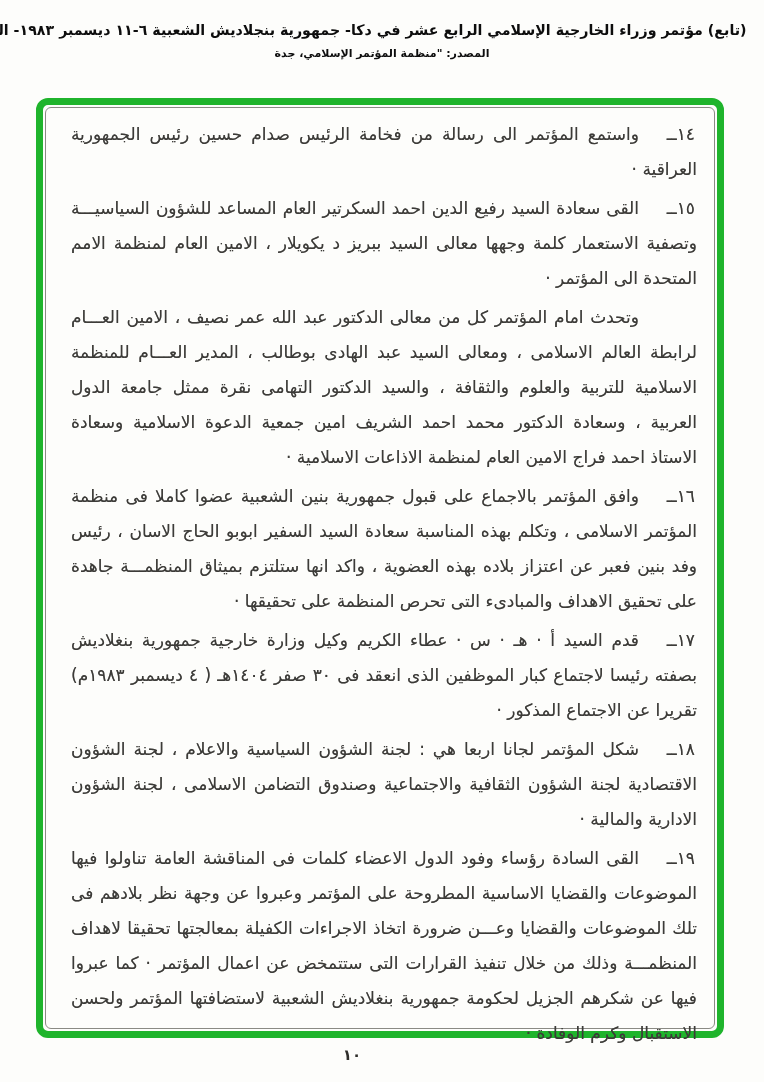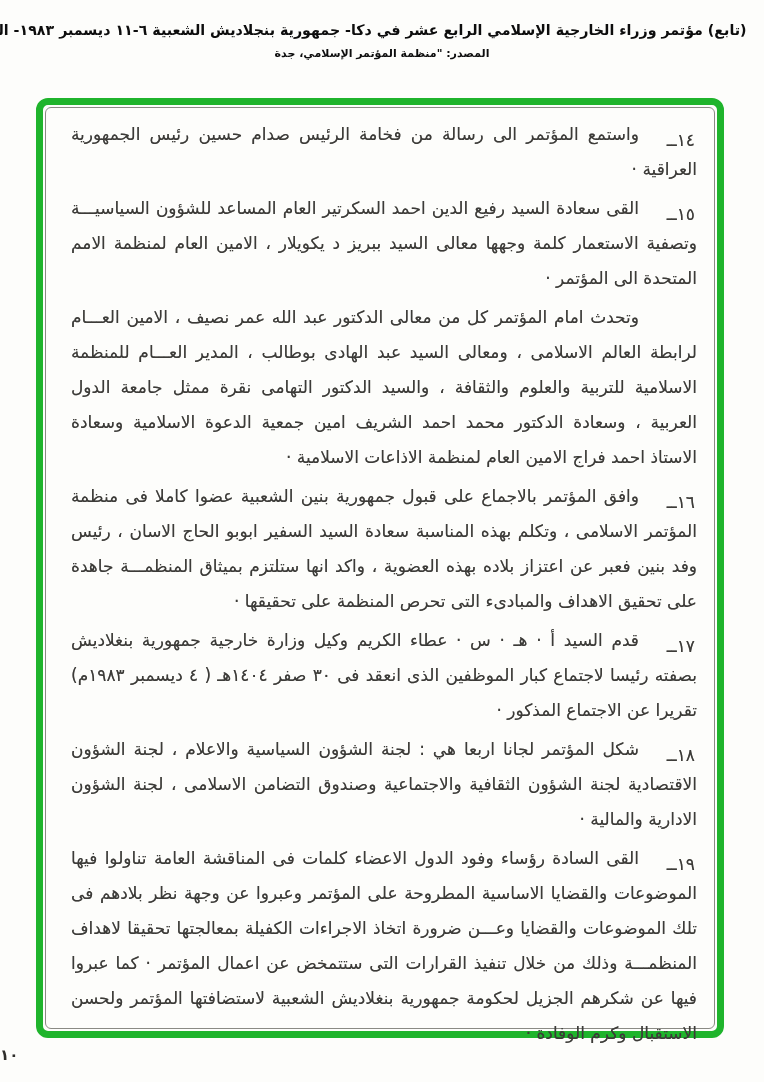--- a/index.html
+++ b/index.html
@@ -32,27 +32,27 @@
   .content{
     position:absolute;inset:0;padding:12px 20px 0 28px;
     direction:rtl;text-align:justify;
     font-size:17px;line-height:35px;color:#3c3b38;
     text-shadow:0 0 .5px rgba(60,59,56,.55);
   }
   .item{
     position:relative;text-indent:58px;margin:0 0 4px 0;
   }
   .item .num{
-    position:absolute;right:2px;top:6px;text-indent:0;
+    position:absolute;right:2px;top:0;text-indent:0;
     letter-spacing:-1px;
   }
   .item .num:empty{display:none;}
   .pagenum{
     position:absolute;left:0;right:60px;top:1046px;
-    text-align:left;font-size:15px;font-weight:bold;color:#2e2d2a;
+    text-align:center;font-size:15px;font-weight:bold;color:#2e2d2a;
     direction:rtl;
   }
 </style>
 </head>
 <body>
 
 <div class="header">
   <div class="h1">(تابع) مؤتمر وزراء الخارجية الإسلامي الرابع عشر في دكا- جمهورية بنجلاديش الشعبية ٦-١١ ديسمبر ١٩٨٣- البيان الختامي</div>
   <div class="h2">المصدر: "منظمة المؤتمر الإسلامي، جدة</div>
 </div>

